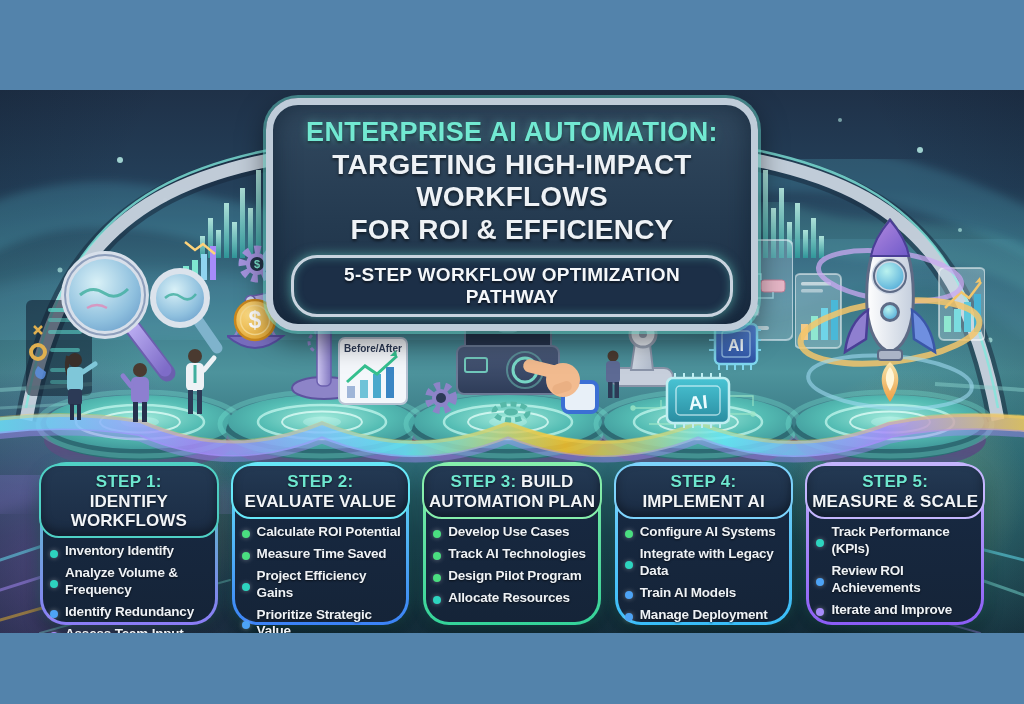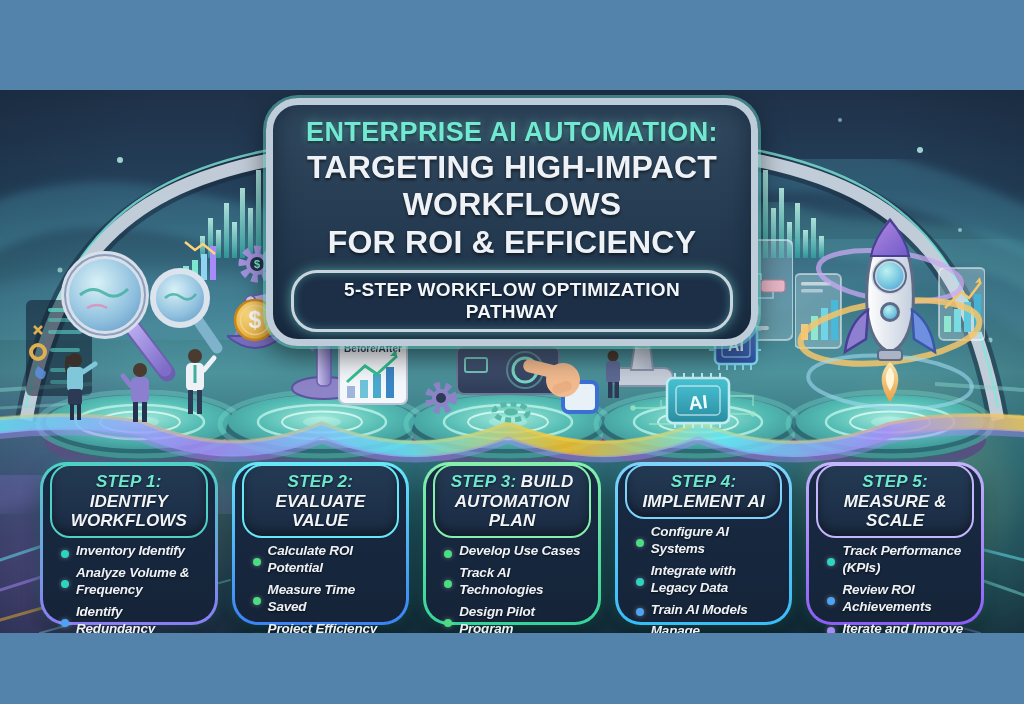--- a/index.html
+++ b/index.html
@@ -12,34 +12,34 @@
   .bg{position:absolute;left:0;top:0;z-index:0;}
   .fig{position:absolute;z-index:2;}
   
   .panel{position:absolute;z-index:3;left:50%;margin-left:-246px;top:8px;width:492px;
     box-sizing:border-box;padding:12px 18px 7px;text-align:center;border-radius:32px;
     border:7px solid #bfccd9;
     background:linear-gradient(180deg,#32495f 0%,#243a50 55%,#1d3046 100%);
     box-shadow:0 0 0 3px rgba(111,231,214,.45),0 10px 28px rgba(0,0,0,.5),inset 0 0 26px rgba(12,26,44,.6);}
   .t1{font-size:27px;font-weight:700;letter-spacing:.4px;color:#72e9d2;
       text-shadow:0 0 10px rgba(110,230,210,.45),0 2px 3px rgba(0,0,0,.55);margin:0;}
-  .t2{font-size:32px;font-weight:700;letter-spacing:.2px;color:#eef2f6;
+  .t2{font-size:28px;font-weight:700;letter-spacing:.2px;color:#eef2f6;
       text-shadow:0 2px 3px rgba(0,0,0,.55);margin:1px 0 0;}
   .badge{display:inline-block;margin-top:9px;padding:6px 24px;border-radius:26px;
     border:3px solid #c9d4df;background:#1c2f47;color:#f4f7fa;font-size:19px;font-weight:700;
     letter-spacing:.3px;text-shadow:0 2px 2px rgba(0,0,0,.5);
     box-shadow:0 0 12px rgba(111,231,214,.55),inset 0 0 8px rgba(111,231,214,.35);}
   
   .cards{position:absolute;z-index:4;left:0;top:372px;width:1024px;height:163px;
     display:flex;gap:14px;padding:0 40px;box-sizing:border-box;}
   .card{flex:1;border-radius:26px;border:3px solid transparent;box-sizing:border-box;
     background:linear-gradient(180deg,#182a44 0%,#152438 100%) padding-box,
                linear-gradient(180deg,var(--b1,#4fd1c5),var(--b2,#8b7cf6)) border-box;
     box-shadow:0 0 14px rgba(60,220,200,.22),0 8px 18px rgba(0,0,0,.45);
-    padding:0 14px 6px;font-style:italic;}
+    padding:0 3px 6px;}
   .card-head{margin:-1px -7px 5px;border:2px solid var(--b1,#4fd1c5);border-radius:20px;
     background:linear-gradient(180deg,#243a54,#1a2b43);padding:6px 3px 6px;text-align:center;
     box-shadow:inset 0 -5px 10px rgba(0,0,0,.35);}
   .step{display:block;color:#6ee7cf;font-size:17px;font-weight:700;letter-spacing:.3px;
     text-shadow:0 1px 2px rgba(0,0,0,.6);}
   .card--inline .step{display:inline;}
   .ctitle{color:#f2f5f8;font-size:17px;font-weight:700;letter-spacing:.1px;line-height:1.12;
     text-shadow:0 1px 2px rgba(0,0,0,.6);}
   .bullets{list-style:none;margin:2px 0 0;padding:0 0 0 4px;}
   .bullets li{display:flex;gap:7px;align-items:center;margin:5px 0;

